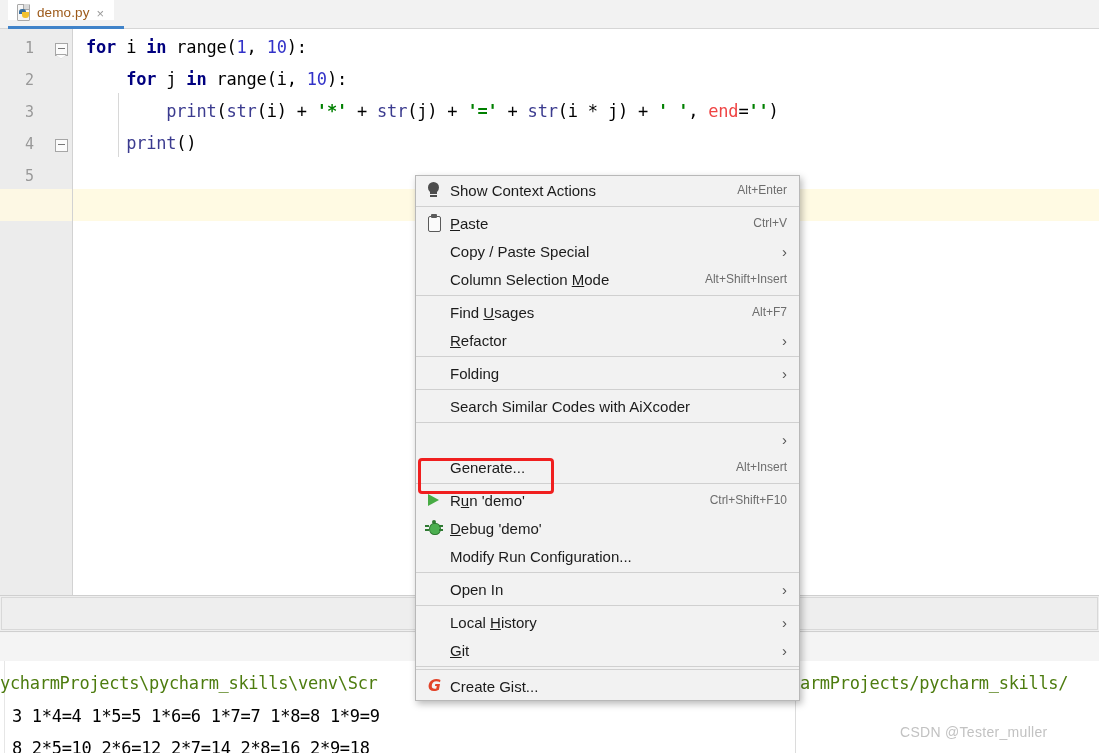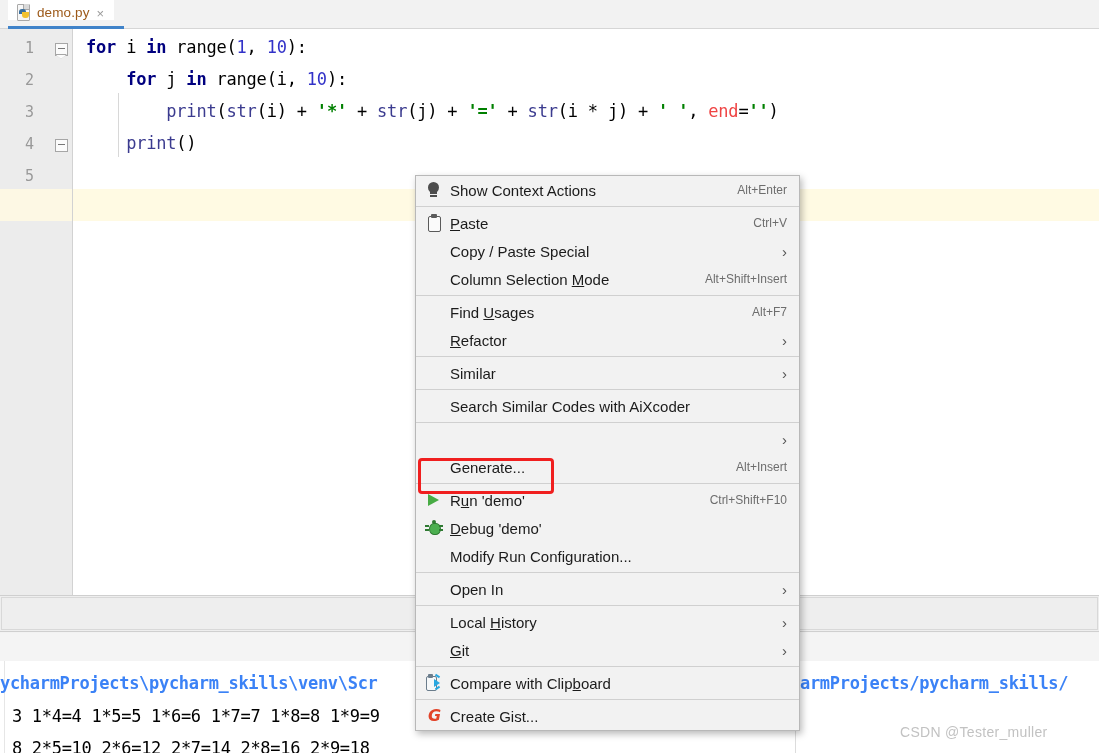--- a/index.html
+++ b/index.html
@@ -153,21 +153,21 @@
     position: absolute; left: 0; top: 28px;
     width: 1099px; height: 92px;
     background: #ffffff;
   }
   .console-line {
     position: absolute;
     font-family: "DejaVu Sans Mono", monospace;
     font-size: 17px; white-space: pre;
     letter-spacing: -0.3px;
   }
-  .c-path { color: #3b82f6; font-weight: bold; }
+  .c-path { color: #4d7c0f; }
   .c-out  { color: #000000; margin-left: 12px; }
   .console-gutter {
     position:absolute; left:0; top:0; width:4px; height:92px; background:#ffffff;
     border-right:1px solid #e6e6e6;
   }
   .console-split {
     position:absolute; left:795px; top:0; width:1px; height:120px; background:#dcdcdc;
   }
   .watermark {
     position: absolute; left: 900px; top: 724px;
@@ -363,21 +363,21 @@
     </div>
     <div class="mi">
       <span class="ic"></span>
       <span class="lbl"><u>R</u><span>efactor</span></span>
       <span class="arrow">›</span>
     </div>
     <div class="sep"></div>
 
     <div class="mi">
       <span class="ic"></span>
-      <span class="lbl">Similar</span>
+      <span class="lbl">Folding</span>
       <span class="arrow">›</span>
     </div>
     <div class="sep"></div>
 
     <div class="mi">
       <span class="ic"></span>
       <span class="lbl">Search Similar Codes with AiXcoder</span>
     </div>
     <div class="sep"></div>
 
@@ -428,30 +428,20 @@
       <span class="lbl"><span>Local </span><u>H</u><span>istory</span></span>
       <span class="arrow">›</span>
     </div>
     <div class="mi">
       <span class="ic"></span>
       <span class="lbl"><u>G</u><span>it</span></span>
       <span class="arrow">›</span>
     </div>
     <div class="sep"></div>
 
-    <div class="mi">
-      <span class="ic">
-          <i class="cmp-page"></i>
-          <i class="cmp-top"></i>
-          <i class="cmp-arr"></i>
-          <i class="cmp-arr2"></i>
-          <i class="cmp-arr3"></i>
-        </span>
-      <span class="lbl"><span>Compare with Clip</span><u>b</u><span>oard</span></span>
-    </div>
     <div class="sep"></div>
 
     <div class="mi">
       <span class="ic">
           <i class="gitlab-g">G</i>
         </span>
       <span class="lbl">Create Gist...</span>
     </div>
 
   </div>

